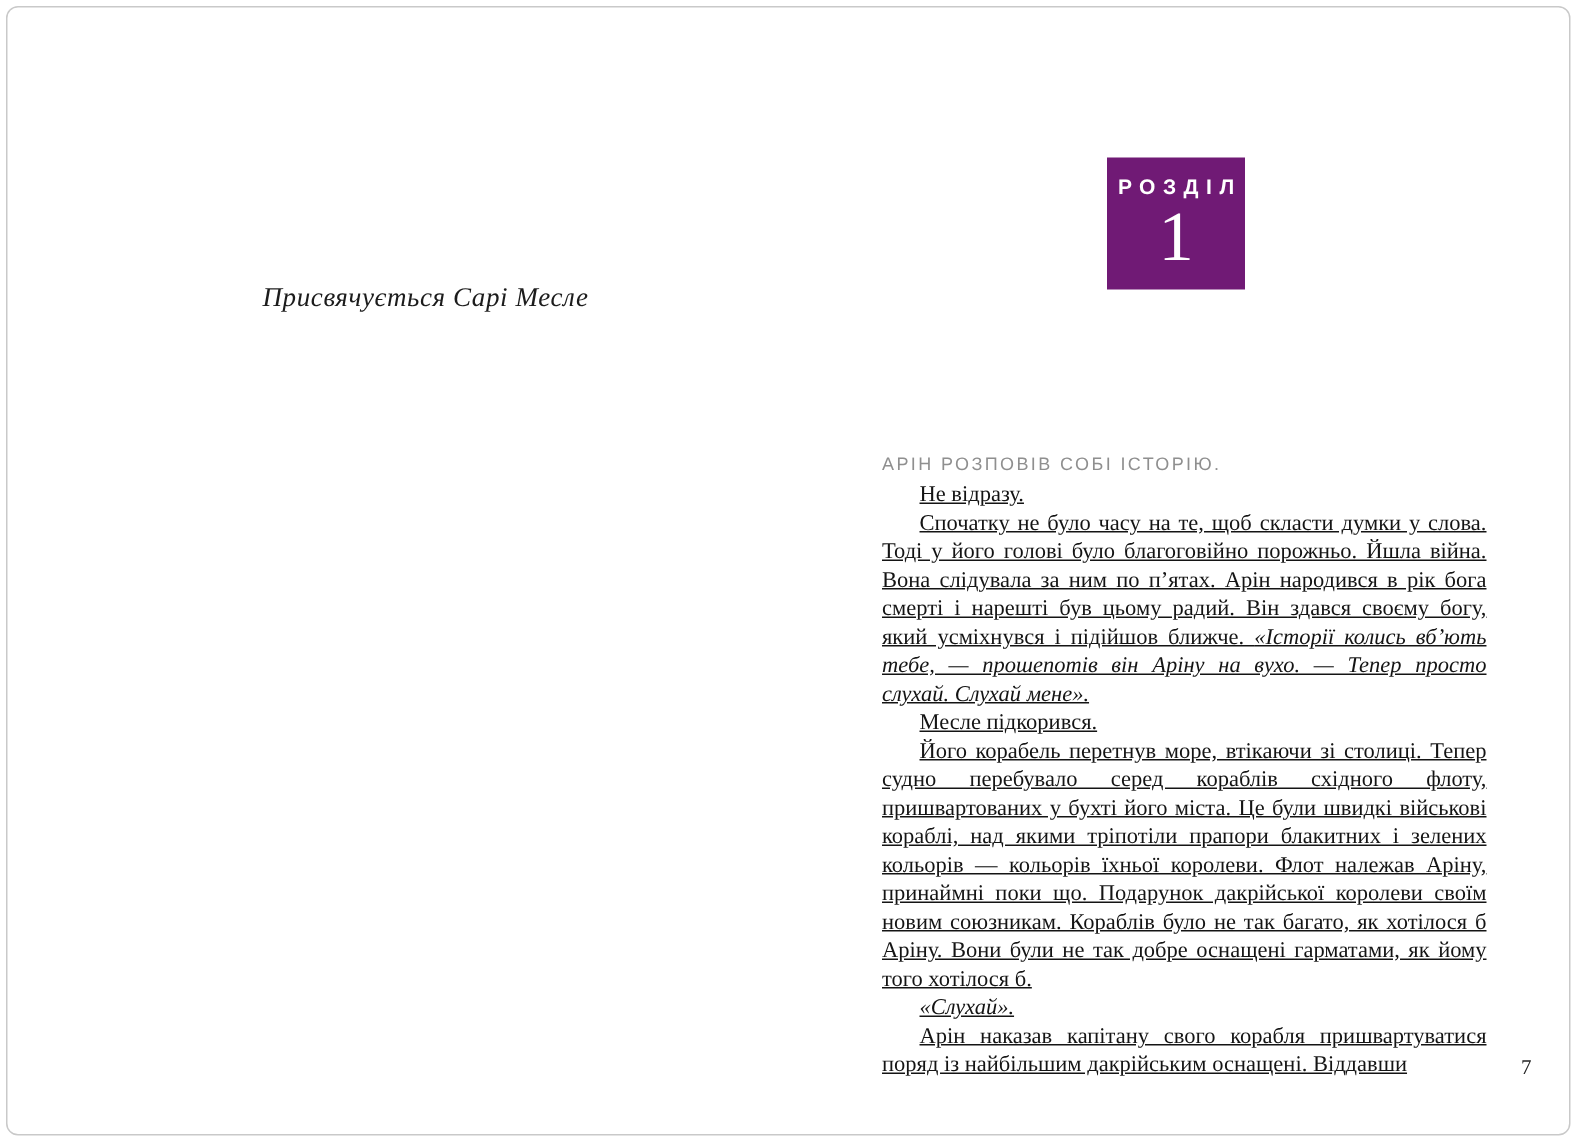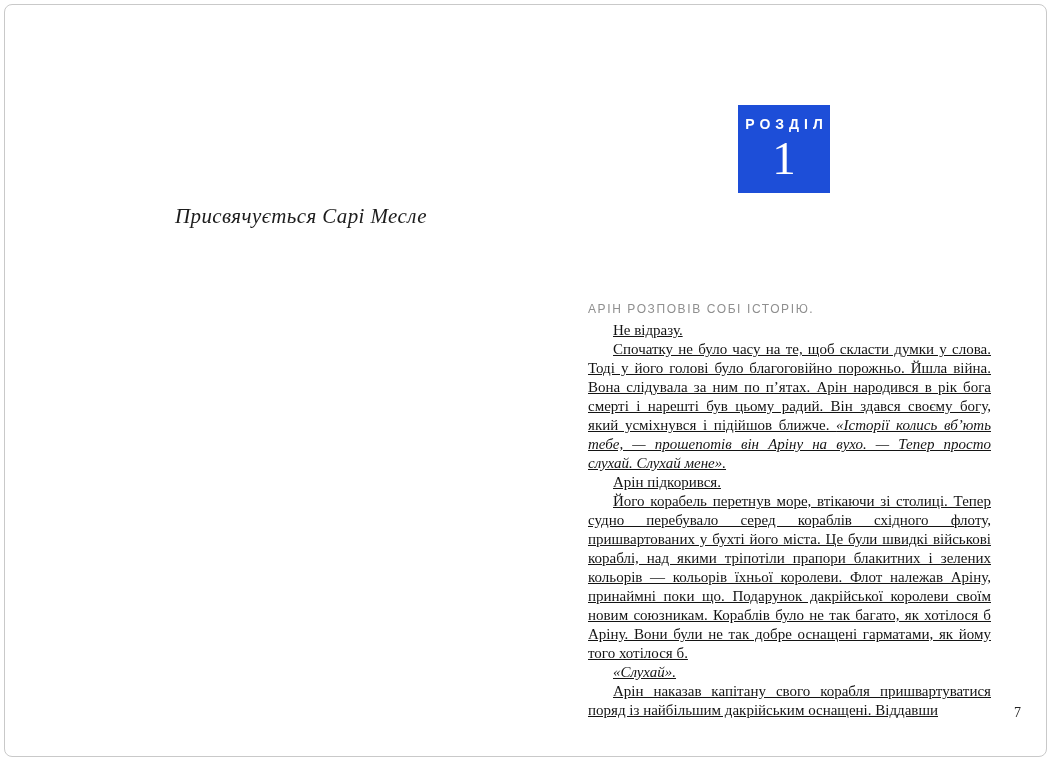--- a/index.html
+++ b/index.html
@@ -17,34 +17,34 @@
     width: 1041px;
     height: 751px;
     background: #ffffff;
     border: 1px solid #c9c9c9;
     border-radius: 8px;
     overflow: hidden;
   }
   .dedication {
     position: absolute;
     left: 170px;
-    top: 199px;
+    top: 183px;
     font-style: italic;
-    font-size: 21px;
+    font-size: 18px;
     letter-spacing: 0.4px;
     color: #1c1c1c;
     white-space: nowrap;
   }
   .chapter-box {
     position: absolute;
     left: 733px;
     top: 100px;
     width: 92px;
     height: 88px;
-    background: #1d4ed8;
+    background: #701a75;
     color: #ffffff;
     text-align: center;
   }
   .chapter-label {
     font-family: "Liberation Sans", sans-serif;
     font-size: 14px;
     font-weight: bold;
     letter-spacing: 5px;
     text-indent: 5px;
     margin-top: 11px;
@@ -108,21 +108,21 @@
     <div class="chapter-box">
       <div class="chapter-label">РОЗДІЛ</div>
       <div class="chapter-number">1</div>
     </div>
 
     <div class="body-col">
       <div class="opening-line">АРІН РОЗПОВІВ СОБІ ІСТОРІЮ.</div>
       <div id="paragraphs">
           <p class="para"><span>Не відразу.</span></p>
           <p class="para"><span>Спочатку не було часу на те, щоб скласти думки у слова. Тоді у його голові було благоговійно порожньо. Йшла війна. Вона слідувала за ним по п’ятах. Арін народився в рік бога смерті і нарешті був цьому радий. Він здався своєму богу, який усміхнувся і підійшов ближче. </span><span class="it">«Історії колись вб’ють тебе, — прошепотів він Аріну на вухо. — Тепер просто слухай. Слухай мене».</span></p>
-          <p class="para"><span>Арін підкорився.</span></p>
+          <p class="para"><span>Месле підкорився.</span></p>
           <p class="para"><span>Його корабель перетнув море, втікаючи зі столиці. Тепер судно перебувало серед кораблів східного флоту, пришвартованих у бухті його міста. Це були швидкі військові кораблі, над якими тріпотіли прапори блакитних і зелених кольорів — кольорів їхньої королеви. Флот належав Аріну, принаймні поки що. Подарунок дакрійської королеви своїм новим союзникам. Кораблів було не так багато, як хотілося б Аріну. Вони були не так добре оснащені гарматами, як йому того хотілося б.</span></p>
           <p class="para"><span class="it">«Слухай».</span></p>
           <p class="para"><span>Арін наказав капітану свого корабля пришвартуватися поряд із найбільшим дакрійським оснащені. Віддавши</span></p>
         </div>
     </div>
 
     <div class="page-number">7</div>
 
   </div>
 

